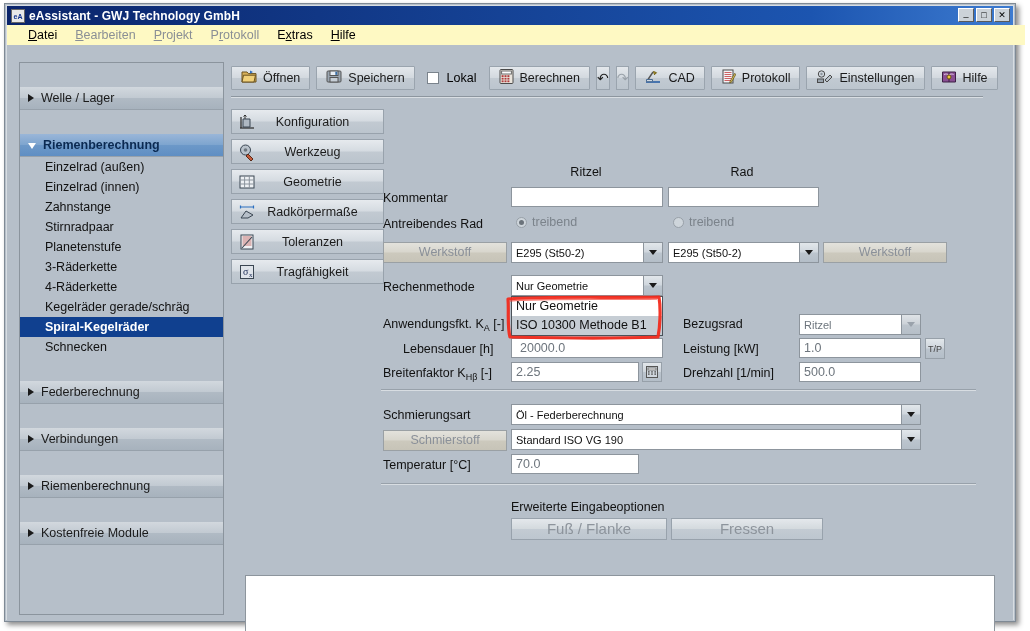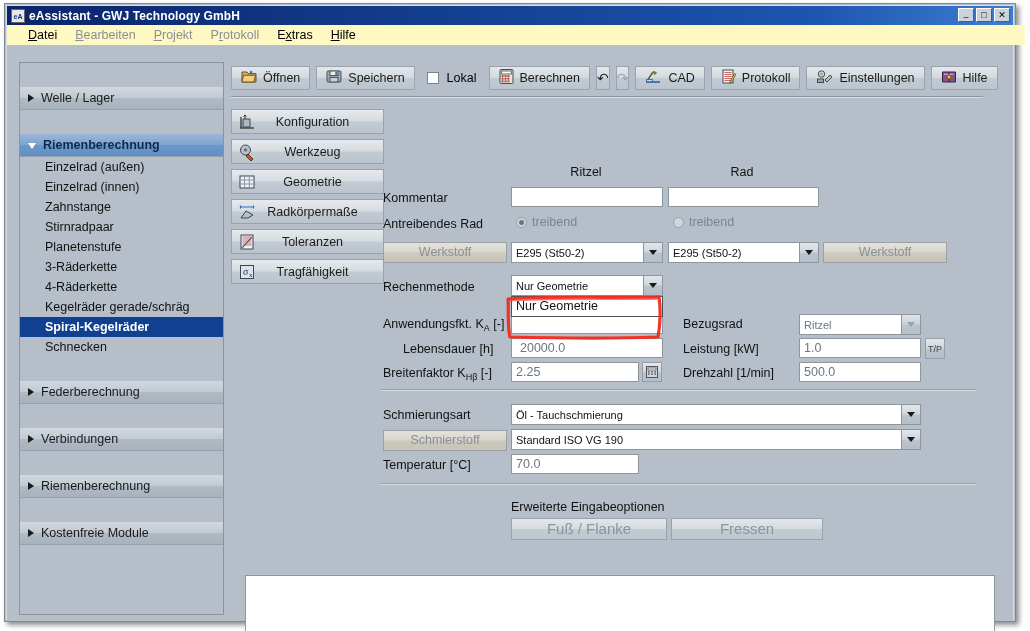--- a/index.html
+++ b/index.html
@@ -513,20 +513,21 @@
 
           <div class="lbl" style="left:152px;top:218px;">Rechenmethode</div>
           <div class="combo" style="left:280px;top:213px;width:152px;">
             <span class="cv dark">Nur Geometrie</span>
             <span class="arrow">
                 <i></i>
               </span>
           </div>
           <div class="dropdown" style="left:280px;top:234px;width:152px;">
             <div class="dd-item">Nur Geometrie</div>
+            <div class="dd-item hl">ISO 10300 Methode B1</div>
           </div>
 
           <div class="lbl" style="left:152px;top:255px;">
             <span>Anwendungsfkt. K</span><span class="sub">A</span> <span>[-]</span>
           </div>
           <div class="fld ro" style="left:280px;top:252px;width:152px;"></div>
 
           <div class="lbl" style="left:152px;top:280px;margin-left:20px;">Lebensdauer [h]</div>
           <div class="fld ro" style="left:280px;top:276px;width:152px;padding-left:8px;">20000.0</div>
 
@@ -561,21 +562,21 @@
           <div class="fld ro" style="left:568px;top:276px;width:122px;">1.0</div>
           <div class="icon-btn" style="left:694px;top:276px;width:20px;height:21px;font-size:9px;">T/P</div>
 
           <div class="lbl" style="left:452px;top:304px;">Drehzahl [1/min]</div>
           <div class="fld ro" style="left:568px;top:300px;width:122px;">500.0</div>
 
           <div class="hrule" style="left:150px;top:327px;width:595px;"></div>
 
           <div class="lbl" style="left:152px;top:346px;">Schmierungsart</div>
           <div class="combo" style="left:280px;top:342px;width:410px;">
-            <span class="cv dark">Öl - Tauchschmierung</span>
+            <span class="cv dark">Öl - Federberechnung</span>
             <span class="arrow">
                 <i></i>
               </span>
           </div>
 
           <div class="btn-gray" style="left:152px;top:368px;width:124px;">Schmierstoff</div>
           <div class="combo" style="left:280px;top:367px;width:410px;">
             <span class="cv dark">Standard ISO VG 190</span>
             <span class="arrow">
                 <i></i>

